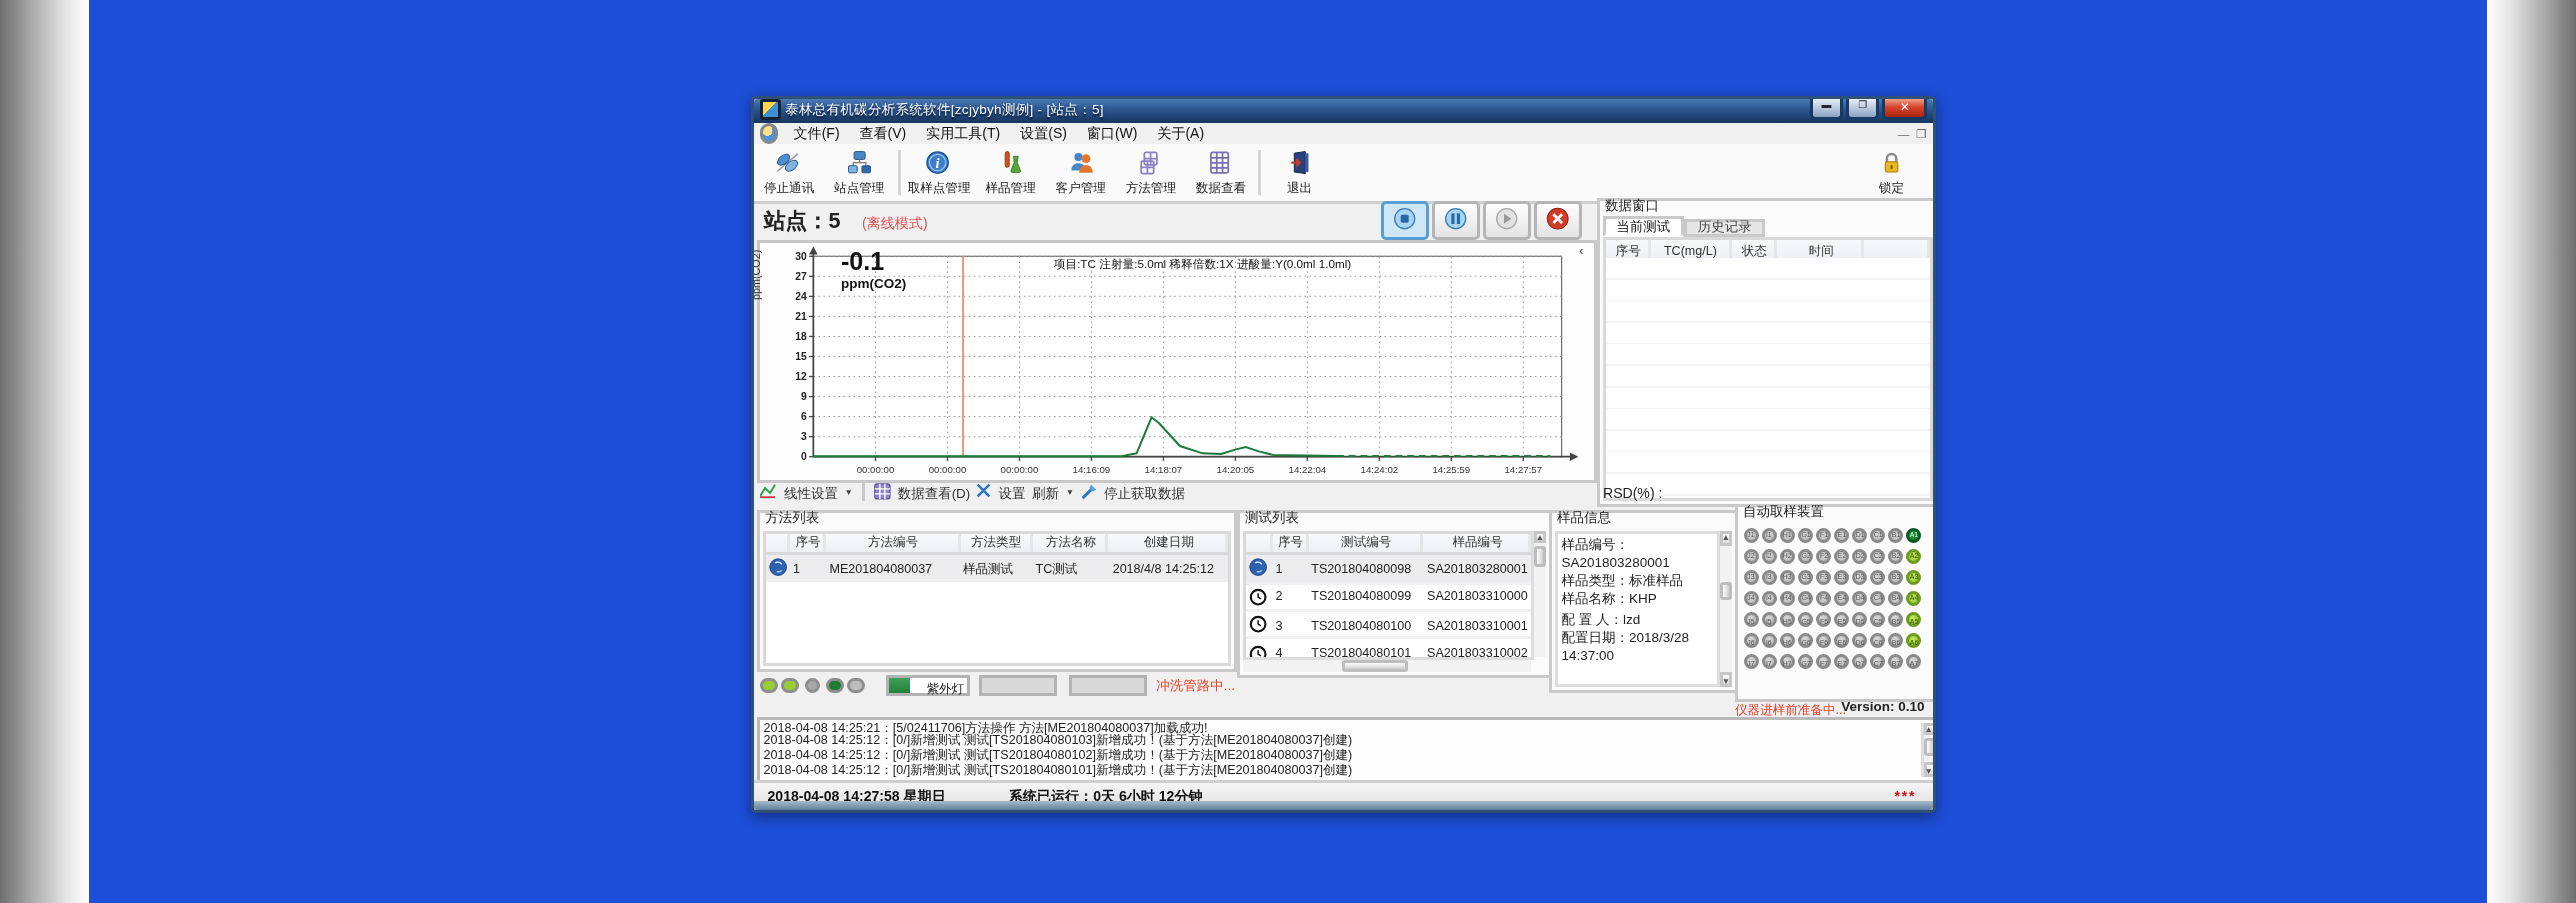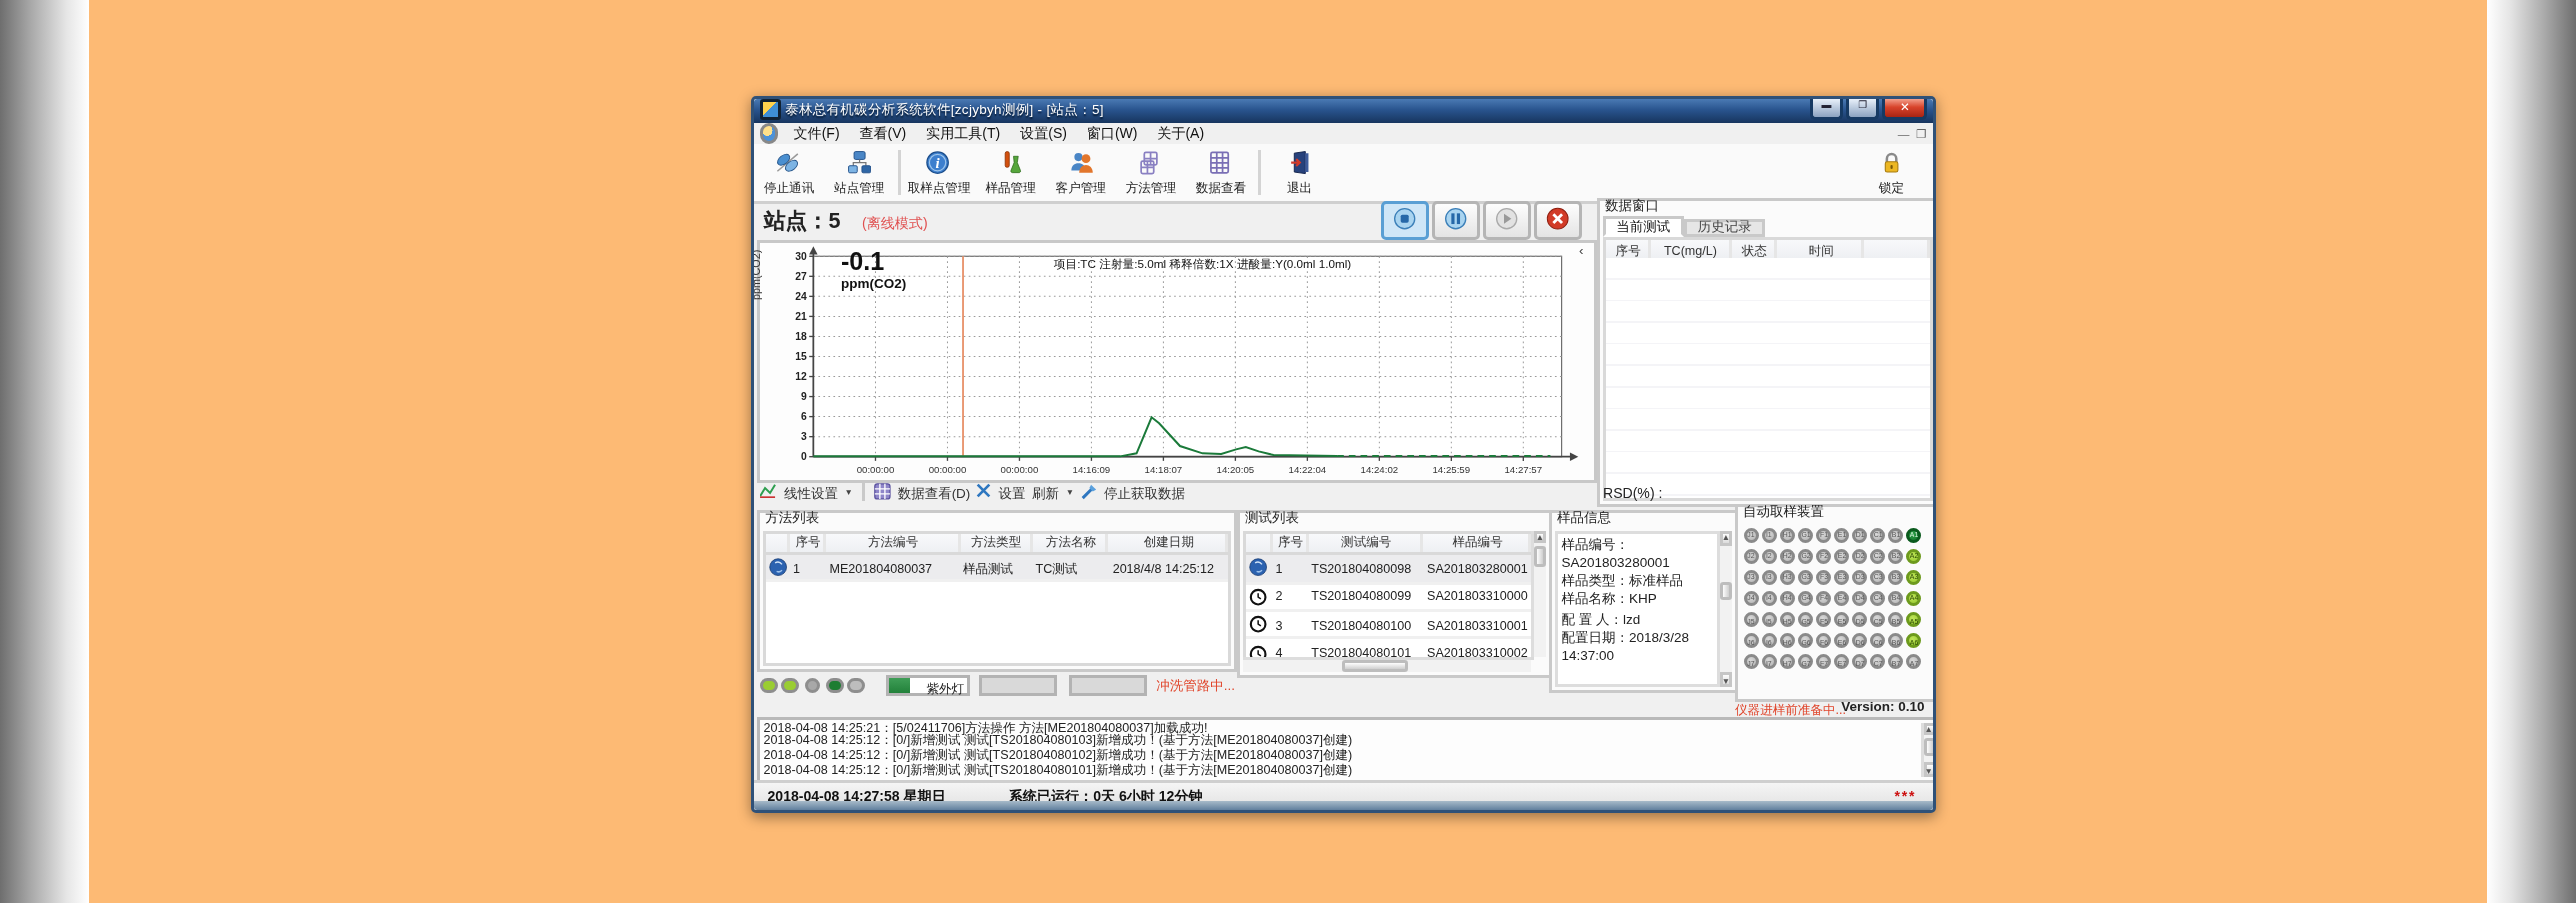--- a/index.html
+++ b/index.html
@@ -1,16 +1,16 @@
 <!DOCTYPE html>
 <html style="font-size:9px"><head>
 <meta charset="utf-8">
 <style>
   html,body{margin:0;padding:0;background:#fff;}
-  .canvas{position:relative;width:2576px;height:903px;background:#fdba74;overflow:hidden;
+  .canvas{position:relative;width:2576px;height:903px;background:#1d4ed8;overflow:hidden;
           font-family:"Liberation Sans","DejaVu Sans",sans-serif;}
   .shade-left{position:absolute;left:0;top:0;width:89px;height:100%;
       background:linear-gradient(90deg,#6e6e6e 0%,#a9a9a9 35%,#e6e6e6 75%,#ffffff 100%);}
   .shade-right{position:absolute;right:0;top:0;width:89px;height:100%;
       background:linear-gradient(270deg,#6e6e6e 0%,#a9a9a9 35%,#e6e6e6 75%,#ffffff 100%);}
 
   .winwrap{position:absolute;left:751px;top:96px;width:395px;height:239px;
            transform:scale(3);transform-origin:0 0;}
   .window{position:absolute;inset:0;background:#f0f0f0;border:0.6px solid #2f5178;border-radius:1.7px;
           box-shadow:0 1.1px 4.5px rgba(0,0,0,.4);overflow:hidden;}

